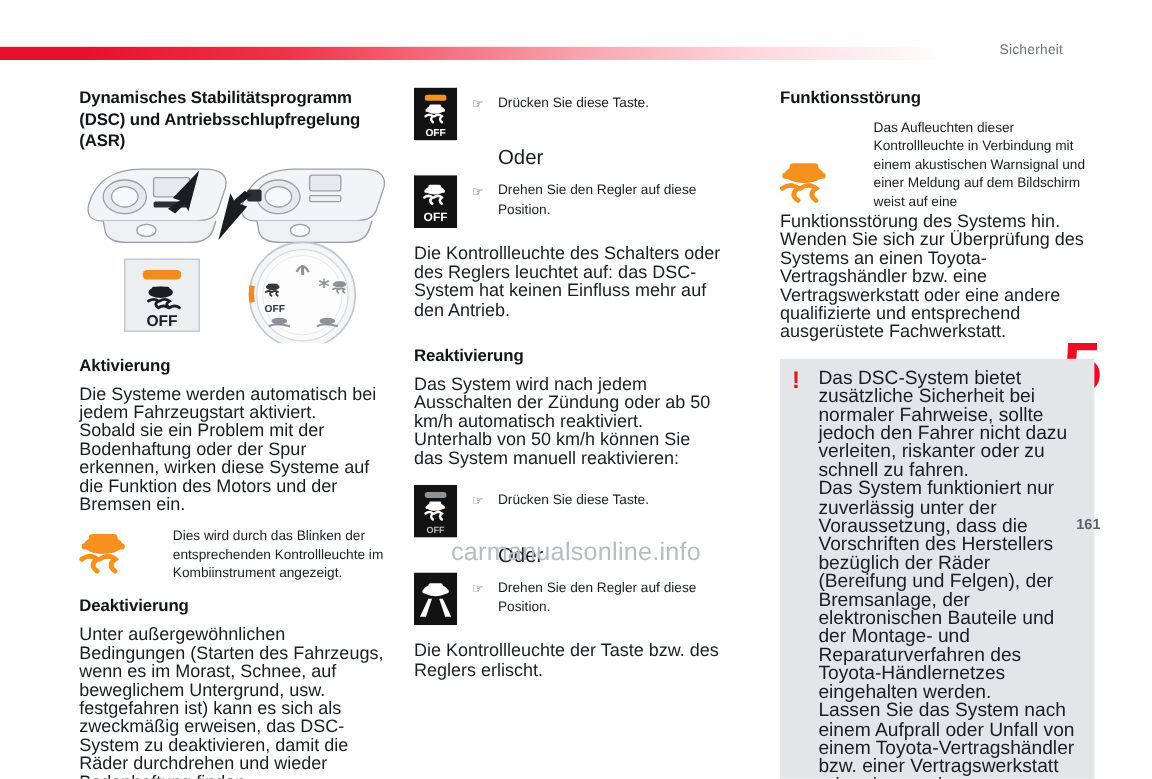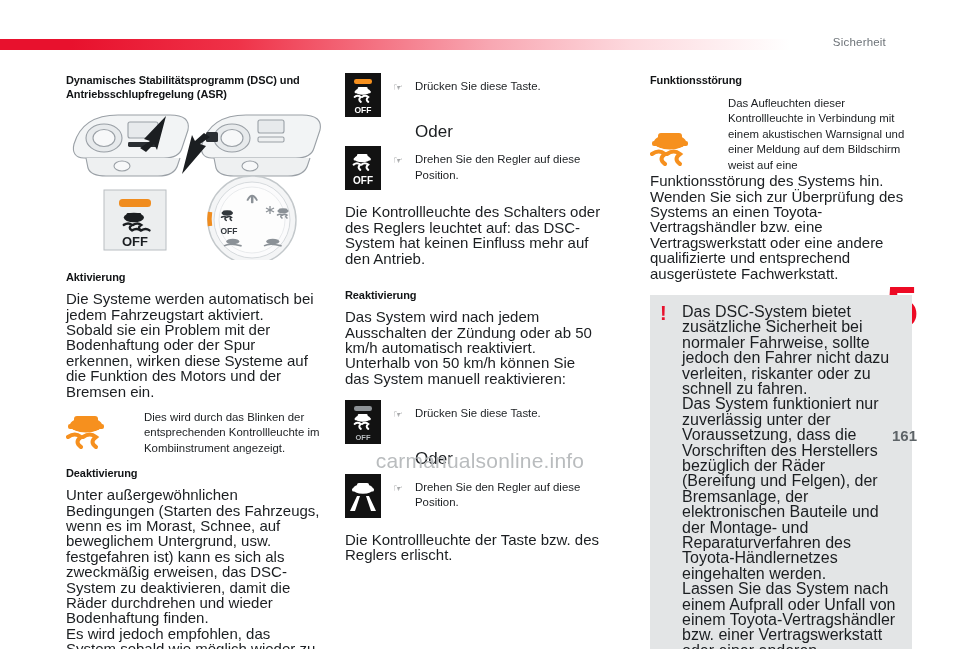--- a/index.html
+++ b/index.html
@@ -42,21 +42,21 @@
     font-family: "Liberation Sans", sans-serif;
   }
 
   
   .col { position: absolute; top: 73px; }
   .col-1 { left: 66px;  width: 258px; }
   .col-2 { left: 345px; width: 258px; }
   .col-3 { left: 622px; width: 262px; margin-left: 28px; }
 
   h2.sec {
-    font-size: 11px;
+    font-size: 14px;
     font-weight: bold;
     color: #121416;
     margin: 0 0 7px 0;
     line-height: 1.28;
     letter-spacing: -0.1px;
   }
   .para {
     font-size: 15px;
     line-height: 15.4px;
     color: #1b1e21;
@@ -142,21 +142,21 @@
     font-size: 16px;
     line-height: 15.4px;
     color: #1b1e21;
     white-space: pre-line;
   }
 
   
   .page-number {
     position: absolute;
     right: 43px; bottom: 32px;
-    font-size: 15px;
+    font-size: 12px;
     font-weight: bold;
     color: #5d6367;
   }
   .watermark {
     position: absolute;
     left: 0; right: 0; bottom: 3px;
     text-align: center;
     font-size: 21px;
     color: #b9bcbe;
     letter-spacing: .2px;

